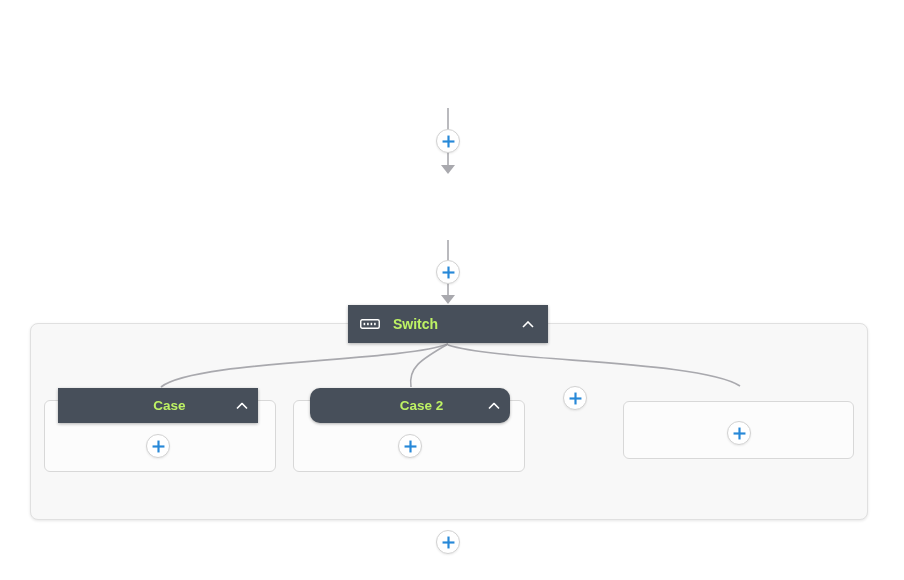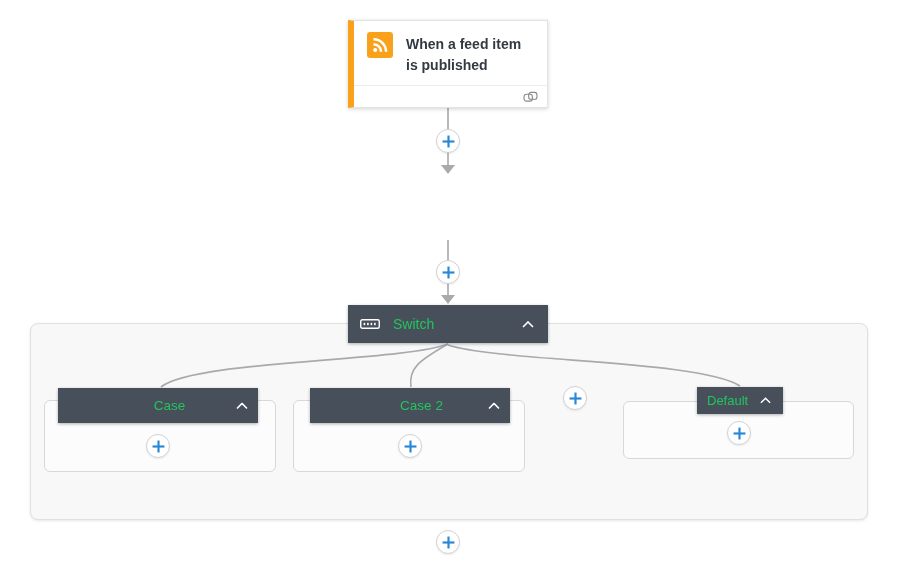--- a/index.html
+++ b/index.html
@@ -20,21 +20,21 @@
   .card-title { font-size:14px; font-weight:700; color:#333941; line-height:1.5; padding-top:2px; }
   .card-footer { position:absolute; left:0; right:0; bottom:0; height:22px; border-top:1px solid #ececec;
                  display:flex; align-items:center; justify-content:flex-end; padding:0 9px; }
   .conn-icon { display:flex; align-items:center; }
 
   .app-icon { width:26px; height:26px; flex:0 0 26px; display:block; }
 
   
   .dark-header { position:absolute; background: var(--header_dark, #474F5A); color:#fff;
                  display:flex; align-items:center; box-shadow:0 1px 3px rgba(0,0,0,0.3); cursor:pointer; }
-  .dark-header .hdr-label { font-size:13.5px; font-weight:400; color:#22c55e; }
+  .dark-header .hdr-label { font-size:13.5px; font-weight:700; color:#bef264; }
   .switch-hdr { padding:0 12px; }
   .switch-hdr .hdr-label { margin-left:13px; font-size:14px; }
   .case-hdr .hdr-label { flex:1; text-align:center;margin-left:23px; }
   .chev-btn { background:none; border:none; padding:2px; cursor:pointer; display:flex; align-items:center; }
   .switch-hdr .chev-btn { margin-left:auto; }
   .case-hdr .chev-btn { position:absolute; right:8px; top:50%; transform:translateY(-50%); }
   .default-hdr { padding:0 10px; justify-content:space-between; }
 
   
   .scope { position:absolute; left:30px; top:323px; width:838px; height:197px;
@@ -67,39 +67,20 @@
       <path d="M448 344 C 400 362, 195 360, 161 387"></path>
       <path d="M448 344 C 420 360, 408 368, 411 387"></path>
       <path d="M448 345 C 500 362, 700 360, 740 386"></path>
     </g>
     <g fill="#A9A9AE" stroke="none">
       <path d="M441 165 L455 165 L448 174 Z"></path>
       <path d="M441 295 L455 295 L448 304 Z"></path>
     </g>
   </svg>
 
-  <div class="card trigger" style="left:348px; top:20px; width:200px; height:88px;">
-    <div class="card-main">
-      <svg class="app-icon" viewBox="0 0 24 24">
-        <rect x="0" y="0" width="24" height="24" rx="3" fill="#F9A11B"></rect>
-        <circle cx="7.6" cy="16.6" r="1.9" fill="#fff"></circle>
-        <path d="M6 11.2 a7 7 0 0 1 7 7" stroke="#fff" stroke-width="2.3" fill="none"></path>
-        <path d="M6 6.6 a11.6 11.6 0 0 1 11.6 11.6" stroke="#fff" stroke-width="2.3" fill="none"></path>
-      </svg>
-      <span class="card-title">When a feed item is published</span>
-    </div>
-    <div class="card-footer">
-      <span class="conn-icon">
-        <svg width="15" height="12" viewBox="0 0 16 13">
-          <rect x="1" y="3.5" width="9" height="7.5" rx="2.6" stroke="#8a8886" stroke-width="1.2" fill="none"></rect>
-          <rect x="6" y="1.5" width="9" height="7.5" rx="2.6" stroke="#8a8886" stroke-width="1.2" fill="none"></rect>
-        </svg>
-      </span>
-    </div>
-  </div>
 
   <button class="plus-btn" style="left:448px; top:141px;">
     <svg width="13" height="13" viewBox="0 0 12 12">
       <line x1="6" y1="0.5" x2="6" y2="11.5" stroke="#2788D8" stroke-width="2"></line>
       <line x1="0.5" y1="6" x2="11.5" y2="6" stroke="#2788D8" stroke-width="2"></line>
     </svg>
   </button>
 
 
   <button class="plus-btn" style="left:448px; top:272px;">
@@ -133,21 +114,21 @@
       </svg>
     </button>
   </div>
   <button class="plus-btn" style="left:158px; top:446px;">
     <svg width="13" height="13" viewBox="0 0 12 12">
       <line x1="6" y1="0.5" x2="6" y2="11.5" stroke="#2788D8" stroke-width="2"></line>
       <line x1="0.5" y1="6" x2="11.5" y2="6" stroke="#2788D8" stroke-width="2"></line>
     </svg>
   </button>
 
-  <div class="dark-header case-hdr" style="left:310px; top:388px; width:200px; height:35px;">
+  <div class="dark-header case-hdr" style="left:310px; top:388px; width:200px; height:35px;border-radius:10px;">
     <span class="hdr-label">Case 2</span>
     <button class="chev-btn">
       <svg width="12" height="7" viewBox="0 0 12 7">
         <polyline points="1,6 6,1 11,6" stroke="#fff" stroke-width="1.6" fill="none"></polyline>
       </svg>
     </button>
   </div>
   <button class="plus-btn" style="left:410px; top:446px;">
     <svg width="13" height="13" viewBox="0 0 12 12">
       <line x1="6" y1="0.5" x2="6" y2="11.5" stroke="#2788D8" stroke-width="2"></line>
@@ -155,28 +136,20 @@
     </svg>
   </button>
 
   <button class="plus-btn" style="left:575px; top:398px;">
     <svg width="13" height="13" viewBox="0 0 12 12">
       <line x1="6" y1="0.5" x2="6" y2="11.5" stroke="#2788D8" stroke-width="2"></line>
       <line x1="0.5" y1="6" x2="11.5" y2="6" stroke="#2788D8" stroke-width="2"></line>
     </svg>
   </button>
 
-  <div class="dark-header default-hdr" style="left:697px; top:387px; width:86px; height:27px;">
-    <span class="hdr-label" style="font-size:13px;">Default</span>
-    <button class="chev-btn">
-      <svg width="11" height="7" viewBox="0 0 12 7">
-        <polyline points="1,6 6,1 11,6" stroke="#fff" stroke-width="1.6" fill="none"></polyline>
-      </svg>
-    </button>
-  </div>
   <button class="plus-btn" style="left:739px; top:433px;">
     <svg width="13" height="13" viewBox="0 0 12 12">
       <line x1="6" y1="0.5" x2="6" y2="11.5" stroke="#2788D8" stroke-width="2"></line>
       <line x1="0.5" y1="6" x2="11.5" y2="6" stroke="#2788D8" stroke-width="2"></line>
     </svg>
   </button>
 
   <button class="plus-btn" style="left:448px; top:542px;">
     <svg width="13" height="13" viewBox="0 0 12 12">
       <line x1="6" y1="0.5" x2="6" y2="11.5" stroke="#2788D8" stroke-width="2"></line>

